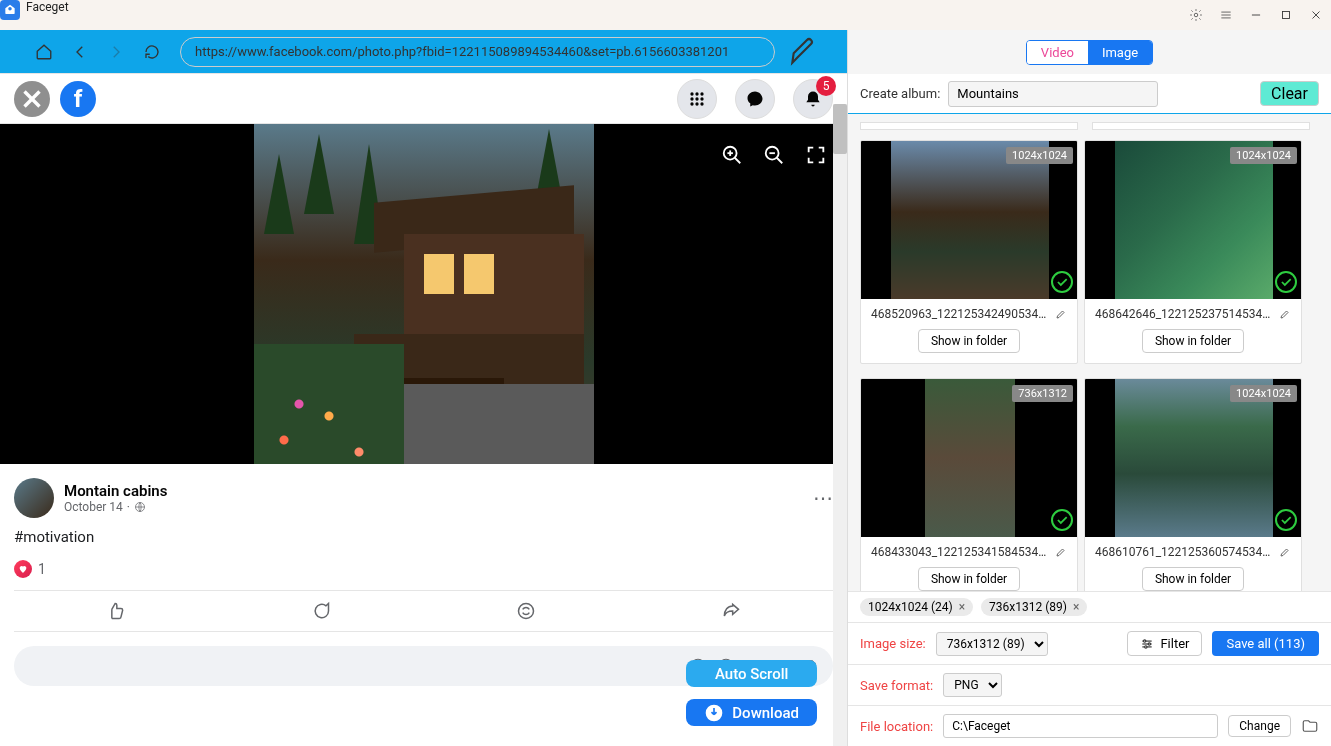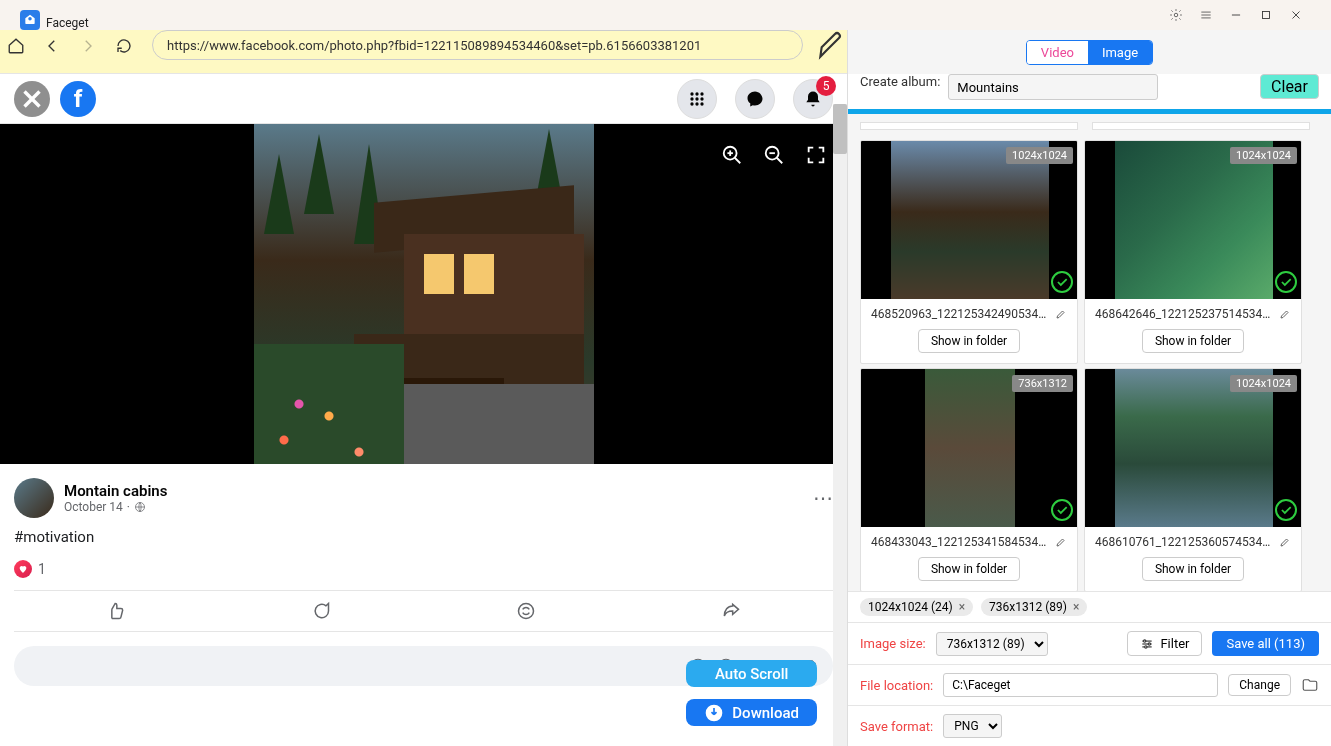--- a/index.html
+++ b/index.html
@@ -1,30 +1,30 @@
 <!DOCTYPE html>
 <html><head>
 <meta charset="utf-8">
 <style>
 * { box-sizing: border-box; margin: 0; padding: 0; font-family: -apple-system, BlinkMacSystemFont, "Segoe UI", Roboto, Arial, sans-serif; }
 body { width: 1331px; height: 746px; overflow: hidden; background: #f8f3ef; }
 
-.titlebar { height: 30px; display: flex; align-items: flex-end; padding: 0 20px; background: #f8f3ef; }
+.titlebar { height: 30px; display: flex; align-items: flex-start; padding: 0 0; background: #f8f3ef; }
 .titlebar .app-icon { width: 20px; height: 20px; background: #2b7de9; border-radius: 4px; display: flex; align-items: center; justify-content: center; margin-right: 6px; }
 .titlebar .app-icon svg { width: 14px; height: 14px; }
 .titlebar .title { font-size: 12px; color: #222; }
 .titlebar .spacer { flex: 1; }
 .titlebar .win-btn { width: 30px; height: 30px; display: flex; align-items: center; justify-content: center; cursor: pointer; }
 .titlebar .win-btn svg { width: 14px; height: 14px; }
 
 .main { display: flex; height: 716px; }
 .left { width: 848px; display: flex; flex-direction: column; border-right: 1px solid #ddd; background: #fff; position: relative; }
 .right { width: 483px; display: flex; flex-direction: column; background: #f5f5f5; }
 
-.navbar { height: 44px; display: flex; align-items: flex-start; padding: 0 0; gap: 4px; background: #fef9c3; border-bottom: 1px solid #e5e5e5; }
+.navbar { height: 44px; display: flex; align-items: center; padding: 0 28px; gap: 4px; background: #0ea5e9; border-bottom: 1px solid #e5e5e5; }
 .nav-btn { width: 32px; height: 32px; display: flex; align-items: center; justify-content: center; cursor: pointer; border-radius: 4px; }
 .nav-btn svg { width: 18px; height: 18px; }
 .url-bar { flex: 1; height: 30px; border: 1px solid #ccc; border-radius: 15px; padding: 0 14px; font-size: 13px; color: #333; display: flex; align-items: center; margin: 0 8px; overflow: hidden; white-space: nowrap; }
 .hl-icon { width: 32px; height: 32px; display: flex; align-items: center; justify-content: center; }
 
 .fb-header { height: 50px; display: flex; align-items: center; padding: 0 14px; gap: 10px; background: #fff; border-bottom: 1px solid #e5e5e5; }
 .fb-close { width: 36px; height: 36px; border-radius: 50%; background: #8f8f8f; display: flex; align-items: center; justify-content: center; }
 .fb-logo { width: 36px; height: 36px; border-radius: 50%; background: #1877f2; display: flex; align-items: center; justify-content: center; color: #fff; font-weight: bold; font-size: 24px; }
 .fb-header .spacer { flex: 1; }
 .fb-round { width: 40px; height: 40px; border-radius: 50%; background: #e4e6eb; display: flex; align-items: center; justify-content: center; margin-left: 8px; position: relative; border: 1px solid #ddd; }
@@ -71,27 +71,27 @@
 .left-scroll { position: absolute; right: 0; top: 74px; bottom: 0; width: 14px; background: #f0f0f0; }
 .left-scroll-thumb { position: absolute; top: 0; width: 14px; height: 50px; background: #c0c0c0; border-radius: 2px; }
 
 
 .right-top { height: 44px; display: flex; align-items: center; justify-content: center; background: #f5f5f5; }
 .tab-group { display: flex; border: 1px solid #1877f2; border-radius: 4px; overflow: hidden; }
 .tab { padding: 4px 14px; font-size: 13px; cursor: pointer; }
 .tab.inactive { background: #fff; color: #ec4899; }
 .tab.active { background: #1877f2; color: #fff; }
 
-.album-row { height: 40px; display: flex; align-items: flex-start; padding: 0 12px; gap: 8px; background: #fff; border-bottom: 5px solid #0ea5e9; }
+.album-row { height: 40px; display: flex; align-items: center; padding: 0 12px; gap: 8px; background: #fff; border-bottom: 1px solid #0ea5e9; }
 .album-label { font-size: 13px; color: #333; }
 .album-input { flex: 1; max-width: 210px; height: 26px; border: 1px solid #ccc; border-radius: 3px; padding: 0 8px; font-size: 13px; background: #f5f5f5; }
 .clear-btn { margin-left: auto; border: 1px solid #ccc; border-radius: 4px; padding: 2px 10px; font-size: 16px; background: #5eead4; cursor: pointer; }
 
 .grid-area { flex: 1; overflow: hidden; padding: 8px 12px; position: relative; background: #f5f5f5; }
-.grid-row { display: flex; gap: 6px; margin-bottom: 4px; }
+.grid-row { display: flex; gap: 6px; margin-bottom: 14px; }
 .card { width: 218px; background: #fff; border: 1px solid #e0e0e0; border-radius: 2px; overflow: hidden; }
 .card-img { width: 218px; height: 158px; background: #000; position: relative; display: flex; align-items: center; justify-content: center; }
 .thumb { width: 158px; height: 158px; }
 .dim-badge { position: absolute; top: 6px; right: 6px; background: #888; color: #fff; font-size: 11px; padding: 2px 6px; border-radius: 2px; }
 .check { position: absolute; bottom: 6px; right: 6px; width: 22px; height: 22px; border-radius: 50%; border: 2px solid #2ecc40; display: flex; align-items: center; justify-content: center; }
 .card-name-row { padding: 8px 10px 4px; display: flex; align-items: center; gap: 6px; font-size: 12px; color: #333; }
 .card-name { flex: 1; overflow: hidden; white-space: nowrap; text-overflow: ellipsis; }
 .show-btn { margin: 4px auto 10px; display: block; border: 1px solid #ccc; border-radius: 4px; padding: 4px 12px; font-size: 12px; background: #fff; cursor: pointer; }
 
 .partial-row { display: flex; gap: 14px; }
@@ -468,26 +468,26 @@
             <circle cx="8" cy="7" r="2" fill="#fff"></circle>
             <circle cx="16" cy="12" r="2" fill="#fff"></circle>
             <circle cx="10" cy="17" r="2" fill="#fff"></circle>
           </svg>
         <span>Filter</span>
       </div>
       <div class="save-btn">Save all (113)</div>
     </div>
 
     <div class="ctrl-row">
+      <div class="ctrl-label">Save format:</div>
+      <select class="select"><option>PNG</option></select>
+    </div>
+
+    <div class="ctrl-row">
       <div class="ctrl-label">File location:</div>
       <input class="loc-input" value="C:\Faceget" style="">
       <div class="change-btn">Change</div>
       <svg width="18" height="18" viewBox="0 0 24 24" stroke="#555" stroke-width="1.5" fill="none">
           <path d="M3 7a2 2 0 0 1 2-2h5l2 2h7a2 2 0 0 1 2 2v8a2 2 0 0 1-2 2H5a2 2 0 0 1-2-2z"></path>
         </svg>
     </div>
-
-    <div class="ctrl-row">
-      <div class="ctrl-label">Save format:</div>
-      <select class="select"><option>PNG</option></select>
-    </div>
   </div>
 </div>
 
 </body></html>

